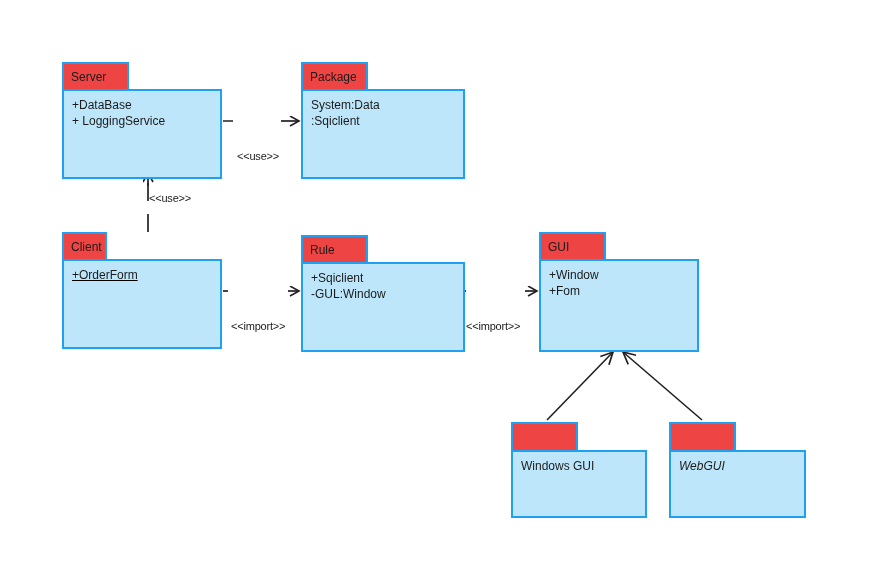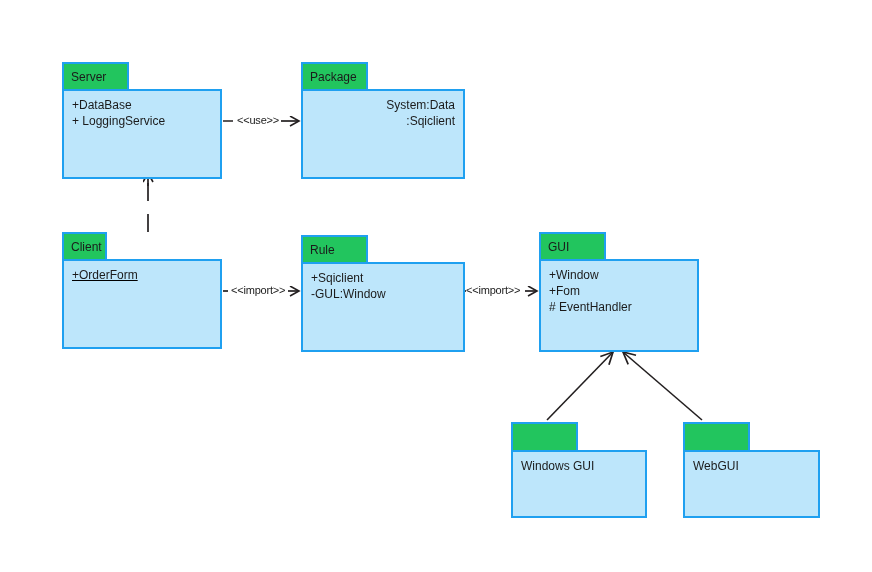--- a/index.html
+++ b/index.html
@@ -29,21 +29,21 @@
   }
   
   .pkg {
     position: absolute;
   }
   .pkg .tab {
     position: absolute;
     left: 0;
     top: 0;
     box-sizing: border-box;
-    background: #22c55e;
+    background: #ef4444;
     border: 2px solid #1fa0f0;
     border-bottom: none;
     display: flex;
     align-items: center;
     padding-left: 7px;
   }
   .pkg .tab-label {
     font-size: 12px;
     color: #1b1b1b;
     line-height: 1;
@@ -64,20 +64,21 @@
     white-space: nowrap;
   }
   
   .edge-label {
     position: absolute;
     font-size: 11px;
     color: #1b1b1b;
     white-space: nowrap;
     background: transparent;
     letter-spacing: -0.2px;
+    margin-top: 36px;
   }
 </style>
 </head>
 <body>
 
 <div id="canvas">
 
   <svg id="edges" viewBox="0 0 872 572" width="872" height="572">
     <defs>
       <marker id="open-arrow" markerWidth="12" markerHeight="12" refX="9" refY="5" orient="auto" markerUnits="userSpaceOnUse">
@@ -138,21 +139,21 @@
     <div class="body" style="top:27px; width:160px; height:90px;">
       <div class="body-line">+DataBase</div>
       <div class="body-line">+ LoggingService</div>
     </div>
   </div>
 
   <div class="pkg" style="left:301px; top:62px; width:166px; height:117px;padding-left:28px;">
     <div class="tab" style="width:67px; height:28px;">
       <span class="tab-label">Package</span>
     </div>
-    <div class="body" style="top:27px; width:164px; height:90px;text-align:right;">
+    <div class="body" style="top:27px; width:164px; height:90px;">
       <div class="body-line">System:Data</div>
       <div class="body-line">:Sqiclient</div>
     </div>
   </div>
 
   <div class="pkg" style="left:62px; top:232px; width:162px; height:117px;">
     <div class="tab" style="width:45px; height:28px;">
       <span class="tab-label">Client</span>
     </div>
     <div class="body" style="top:27px; width:160px; height:90px;text-decoration:underline;">
@@ -170,34 +171,33 @@
     </div>
   </div>
 
   <div class="pkg" style="left:539px; top:232px; width:162px; height:120px;">
     <div class="tab" style="width:67px; height:28px;">
       <span class="tab-label">GUI</span>
     </div>
     <div class="body" style="top:27px; width:160px; height:93px;">
       <div class="body-line">+Window</div>
       <div class="body-line">+Fom</div>
-      <div class="body-line"># EventHandler</div>
     </div>
   </div>
 
   <div class="pkg" style="left:511px; top:422px; width:138px; height:96px;">
     <div class="tab" style="width:67px; height:29px;">
       <span class="tab-label"></span>
     </div>
     <div class="body" style="top:28px; width:136px; height:68px;">
       <div class="body-line">Windows GUI</div>
     </div>
   </div>
 
-  <div class="pkg" style="left:683px; top:422px; width:139px; height:96px;">
+  <div class="pkg" style="left:669px; top:422px; width:139px; height:96px;font-style:italic;">
     <div class="tab" style="width:67px; height:29px;">
       <span class="tab-label"></span>
     </div>
     <div class="body" style="top:28px; width:137px; height:68px;">
       <div class="body-line">WebGUI</div>
     </div>
   </div>
 
 </div>
 

